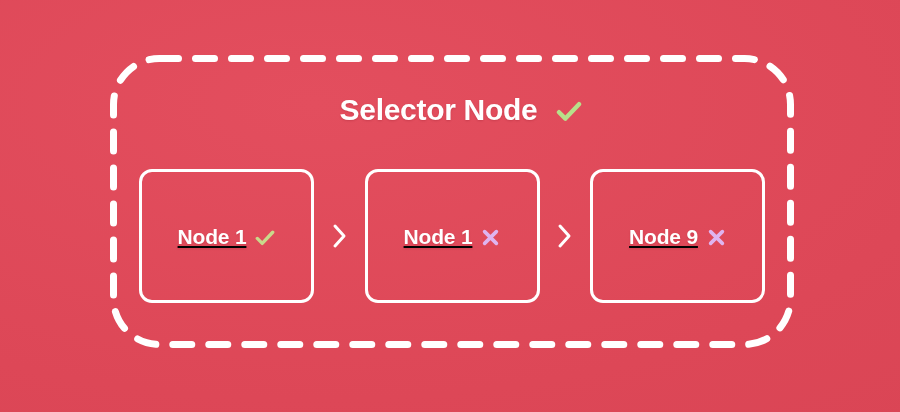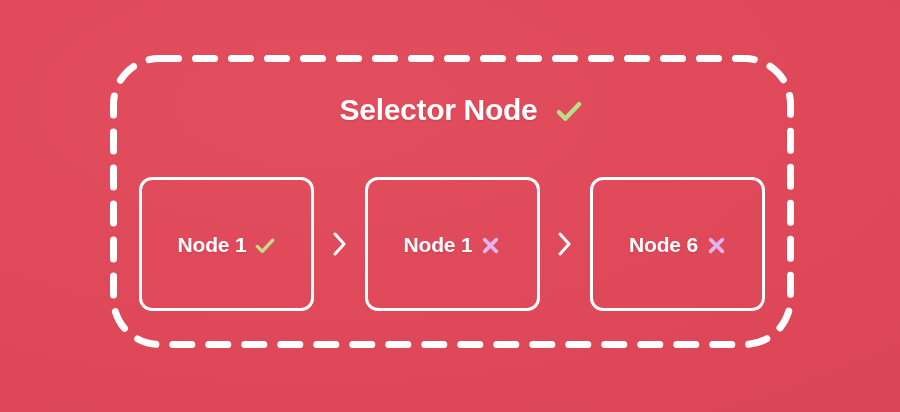--- a/index.html
+++ b/index.html
@@ -63,26 +63,27 @@
     vertical-align: middle;
     margin-left: 11px;
     position: relative;
     top: 1px;
   }
 
   
   .node-row {
     position: absolute;
     left: 29px;
-    top: 122px;
+    top: 114px;
     width: 626px;
     height: 134px;
     display: flex;
     align-items: center;
     justify-content: space-between;
+    text-decoration: underline;
   }
 
   .node-box {
     width: 175px;
     height: 134px;
     box-sizing: border-box;
     border: 3px solid #ffffff;
     border-radius: 13px;
     display: flex;
     align-items: center;
@@ -166,21 +167,21 @@
         </span>
       </div>
 
       <div class="sep">
         <svg class="icon-svg" width="17" height="28" viewBox="0 0 17 28" aria-hidden="true">
           <path d="M4 4 L13 14 L4 24" fill="none" stroke="#ffffff" stroke-width="3" stroke-linecap="round" stroke-linejoin="round"></path>
         </svg>
       </div>
 
       <div class="node-box">
-        <span class="node-label">Node 6</span>
+        <span class="node-label">Node 9</span>
         <span class="node-status">
           <svg class="icon-svg" width="19" height="19" viewBox="0 0 22 22">
             <path d="M4.2 4.2 L17.8 17.8 M17.8 4.2 L4.2 17.8" fill="none" stroke="#dfb4ef" stroke-width="4.2" stroke-linecap="round"></path>
           </svg>
         </span>
       </div>
 
     </div>
   </div>
 </div>

